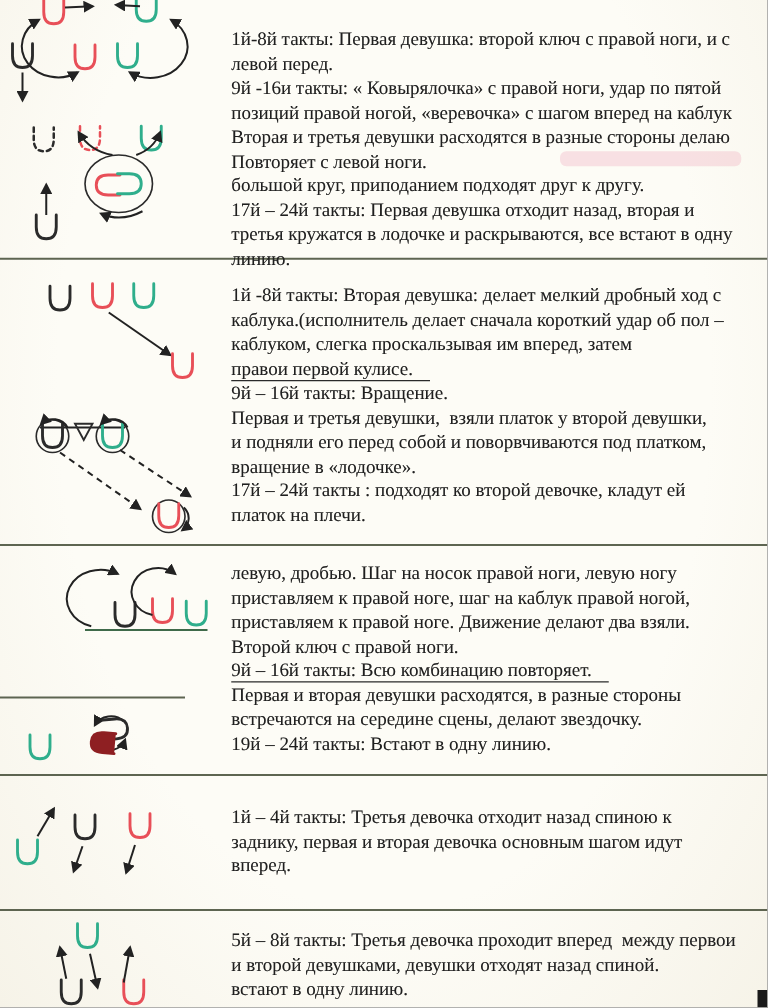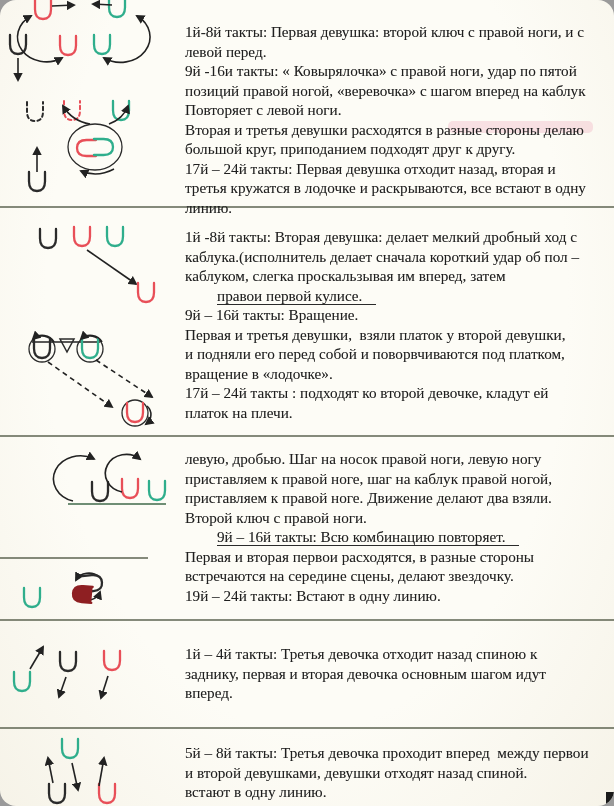--- a/index.html
+++ b/index.html
@@ -3,30 +3,29 @@
 <meta charset="utf-8">
 <style>
   html,body{margin:0;padding:0;}
   body{background:#9a9a9a;font-family:"Liberation Serif", serif;}
   #page{
     position:relative;
     width:614px;height:806px;
     margin:0 auto;
     background:radial-gradient(ellipse at 50% 38%, #fdfcf6 60%, #f6f3e8 100%);
     overflow:hidden;
-    border-radius:16px;
   }
   #art{position:absolute;left:0;top:0;z-index:1;}
   .txt{
     position:absolute;left:185px;width:425px;z-index:2;
     font-size:15.2px;line-height:19.5px;color:var(--text,#1f1f1f);
     text-shadow:0 0 .5px rgba(60,60,60,.35);
   }
   .line{white-space:pre;}
-  .ul{border-bottom:1.4px solid #2a2a2a;padding-right:14px;margin-left:32px;}
+  .ul{border-bottom:1.4px solid #2a2a2a;padding-right:14px;}
   
   .cup{fill:none;stroke-width:2.3;stroke-linecap:round;stroke-linejoin:round;}
   .c-k{stroke:var(--dancer_black,#2b2b2b);}
   .c-r{stroke:var(--dancer_red,#e84f58);}
   .c-g{stroke:var(--dancer_green,#2fae8c);}
   .c-dr{stroke:var(--dancer_darkred,#8e1f22);fill:var(--dancer_darkred,#8e1f22);}
   .dash{stroke-dasharray:3.5 3;stroke-width:2;}
   .ln{stroke:var(--arrow,#222);stroke-width:1.6;fill:none;}
   .lnd{stroke:var(--arrow,#222);stroke-width:1.6;fill:none;stroke-dasharray:5 4;}
   .ring{stroke:#2b2b2b;stroke-width:1.3;fill:none;}
@@ -145,22 +144,22 @@
       <rect x="448" y="121" width="145" height="12" rx="5" fill="rgba(231,128,158,0.22)"></rect>
       <rect x="606" y="792" width="8" height="14" fill="#1a1a1a"></rect>
     </g>
   </svg>
 
   <div class="txt" style="top:22px">
       <div class="line">1й-8й такты: Первая девушка: второй ключ с правой ноги, и с</div>
       <div class="line">левой перед.</div>
       <div class="line">9й -16и такты: « Ковырялочка» с правой ноги, удар по пятой</div>
       <div class="line">позиций правой ногой, «веревочка» с шагом вперед на каблук</div>
+      <div class="line">Вторая и третья девушки расходятся в разные стороны делаю</div>
       <div class="line">Повторяет с левой ноги.</div>
-      <div class="line">Вторая и третья девушки расходятся в разные стороны делаю</div>
       <div class="line">большой круг, приподанием подходят друг к другу.</div>
       <div class="line">17й – 24й такты: Первая девушка отходит назад, вторая и</div>
       <div class="line">третья кружатся в лодочке и раскрываются, все встают в одну</div>
       <div class="line">линию.</div>
     </div>
   <div class="txt" style="top:227px">
       <div class="line">1й -8й такты: Вторая девушка: делает мелкий дробный ход с</div>
       <div class="line">каблука.(исполнитель делает сначала короткий удар об пол –</div>
       <div class="line">каблуком, слегка проскальзывая им вперед, затем</div>
       <div class="line"><span class="ul">правои первой кулисе.</span></div>
@@ -170,21 +169,21 @@
       <div class="line">вращение в «лодочке».</div>
       <div class="line">17й – 24й такты : подходят ко второй девочке, кладут ей</div>
       <div class="line">платок на плечи.</div>
     </div>
   <div class="txt" style="top:449px">
       <div class="line">левую, дробью. Шаг на носок правой ноги, левую ногу</div>
       <div class="line">приставляем к правой ноге, шаг на каблук правой ногой,</div>
       <div class="line">приставляем к правой ноге. Движение делают два взяли.</div>
       <div class="line">Второй ключ с правой ноги.</div>
       <div class="line"><span class="ul">9й – 16й такты: Всю комбинацию повторяет.</span></div>
-      <div class="line">Первая и вторая первои расходятся, в разные стороны</div>
+      <div class="line">Первая и вторая девушки расходятся, в разные стороны</div>
       <div class="line">встречаются на середине сцены, делают звездочку.</div>
       <div class="line">19й – 24й такты: Встают в одну линию.</div>
     </div>
   <div class="txt" style="top:644px">
       <div class="line">1й – 4й такты: Третья девочка отходит назад спиною к</div>
       <div class="line">заднику, первая и вторая девочка основным шагом идут</div>
       <div class="line">вперед.</div>
     </div>
   <div class="txt" style="top:743px">
       <div class="line">5й – 8й такты: Третья девочка проходит вперед  между первои</div>

